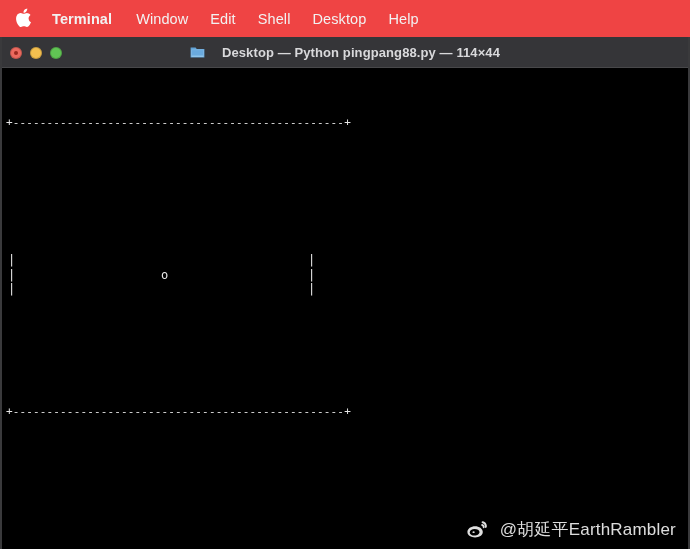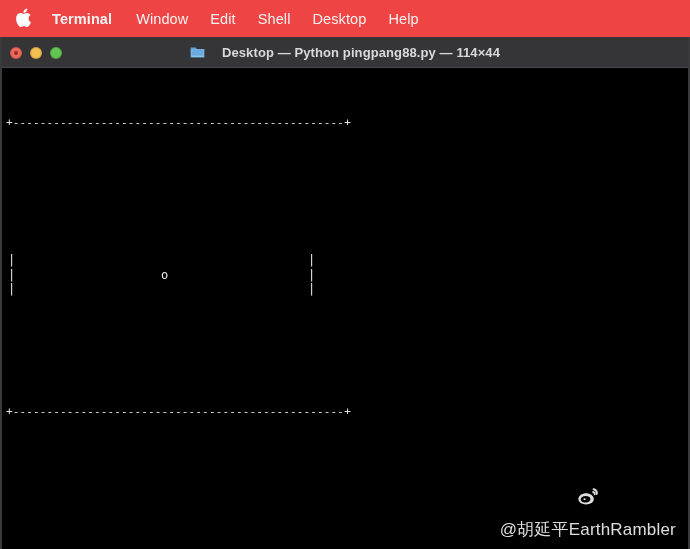--- a/index.html
+++ b/index.html
@@ -161,21 +161,20 @@
 
   
   #watermark {
     position: absolute;
     right: 12px;
     bottom: 8px;
     display: flex;
     align-items: center;
     gap: 12px;
     opacity: 0.92;
-    flex-direction: column;
   }
   .weibo-icon { width: 22px; height: 19px; display: block; }
   #watermark-text {
     color: #f0f0f0;
     font-size: 17px;
     white-space: nowrap;
     letter-spacing: 0.2px;
   }
 </style>
 </head>

